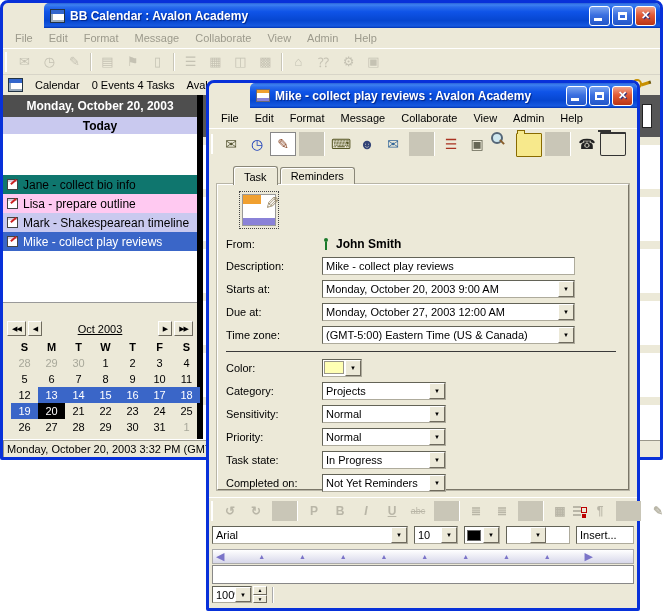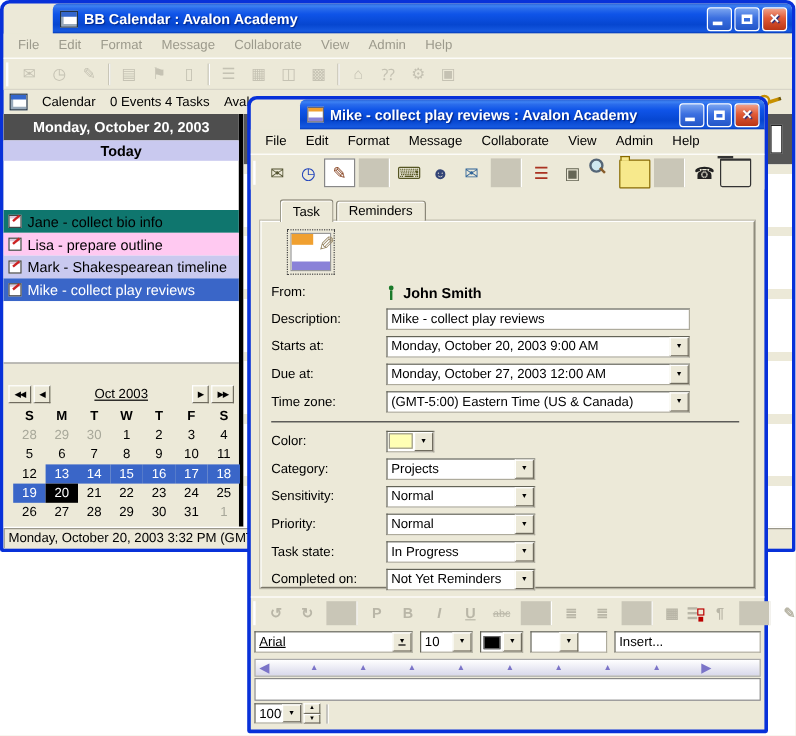--- a/index.html
+++ b/index.html
@@ -29,21 +29,21 @@
   .sep{width:2px;height:18px;background:#c9c6b7;border-right:1px solid #fff;margin:0 3px;}
 
   
   #main-window{left:0;top:0;width:663px;height:460px;}
   .infobar{height:20px;display:flex;align-items:center;gap:12px;padding-left:5px;border-top:1px solid #d8d5c8;position:relative;}
   .cal-icon16{width:15px;height:14px;background:#fff;border:1px solid #234;box-shadow:inset 0 4px 0 #36c, inset 2px -2px 0 #9ab;}
   .keypencil{position:absolute;right:8px;top:2px;width:20px;height:12px;}
   .keypencil::before{content:"";position:absolute;left:0;top:2px;width:6px;height:6px;border:2px solid #c89000;border-radius:50%;}
   .keypencil::after{content:"";position:absolute;left:9px;top:5px;width:10px;height:3px;background:linear-gradient(90deg,#c89000 70%,#554400);transform:rotate(-18deg);}
   .content-row{position:absolute;left:0;right:0;top:92px;bottom:18px;display:flex;}
-  .left-panel{width:200px;background:#fff;border-right:4px solid #000000;display:flex;flex-direction:column;}
+  .left-panel{width:200px;background:#fff;border-right:6px solid #000000;display:flex;flex-direction:column;}
   .date-header{height:22px;background:#4e4e4e;color:#fff;font-weight:bold;font-size:12px;display:flex;align-items:center;justify-content:center;}
   .today-bar{height:17px;background:#c9c9ef;font-weight:bold;font-size:12px;display:flex;align-items:center;justify-content:center;}
   .task-row{height:19px;display:flex;align-items:center;gap:5px;padding-left:4px;font-size:12px;}
   .task-row.selected{color:#fff;}
   .task-icon{width:11px;height:11px;background:#fff;border:1px solid #444;position:relative;flex:0 0 auto;
      box-shadow:inset 0 2px 0 #dcd;}
   .task-icon::after{content:"";position:absolute;right:0px;top:1px;width:7px;height:2px;background:#c22;transform:rotate(-40deg);}
   .panel-filler{flex:1;background:#fff;}
   .minical{background:#ECE9D8;border-top:1px solid #999;padding:17px 4px 4px 4px;}
   .mc-nav{display:flex;align-items:center;gap:2px;height:17px;margin-bottom:2px;}
@@ -108,21 +108,21 @@
   .fmtbar{display:flex;align-items:center;height:26px;margin-top:7px;border-top:1px solid #fff;}
   .fmt{width:26px;height:20px;display:flex;align-items:center;justify-content:center;color:#b9b6a7;font-size:12px;font-weight:bold;}
   .fmt.it{font-style:italic;}
   .fmt.un{text-decoration:underline;}
   .fmt.strike{text-decoration:line-through;font-size:9px;font-weight:normal;}
   .checklist{position:relative;width:14px;height:12px;}
   .checklist::before{content:"";position:absolute;left:0;top:1px;width:8px;height:2px;background:#b9b6a7;box-shadow:0 4px 0 #b9b6a7,0 8px 0 #b9b6a7;}
   .checklist::after{content:"";position:absolute;right:0;top:2px;width:4px;height:4px;border:1px solid #bb0000;box-shadow:0 6px 0 -1px #bb0000;}
   
   .fontrow{display:flex;align-items:center;gap:6px;height:24px;padding:0 3px;}
-  .combo.font{width:132px;text-decoration:underline;} .combo.size{width:44px;} .combo.fcolor{width:36px;}
+  .combo.font{width:196px;} .combo.size{width:44px;} .combo.fcolor{width:36px;}
   .combo.align{width:64px;flex-direction:column;} .tfield.insert{flex:1;}
   .fswatch{flex:1;margin:2px;height:11px;background:#000;border:1px solid #666;}
   
   .ruler{height:15px;margin:2px 3px 0 3px;border:1px solid #aaa;background:linear-gradient(180deg,#ffffff,#d8d8ea);position:relative;}
   .ruler-inner{position:absolute;left:3px;right:40px;top:0;bottom:0;display:flex;align-items:center;justify-content:space-between;color:#7b74c8;}
   .rmark{font-size:7px;} .rbracket{font-size:11px;}
   .editor-area{height:19px;background:#fff;border:1px solid #888;margin:1px 3px 0 3px;}
   .bottombar{display:flex;align-items:center;gap:1px;height:21px;padding:1px 3px;}
   .combo.zoomc{width:40px;height:17px;}
   .spinner{display:flex;flex-direction:column;width:14px;height:17px;}

